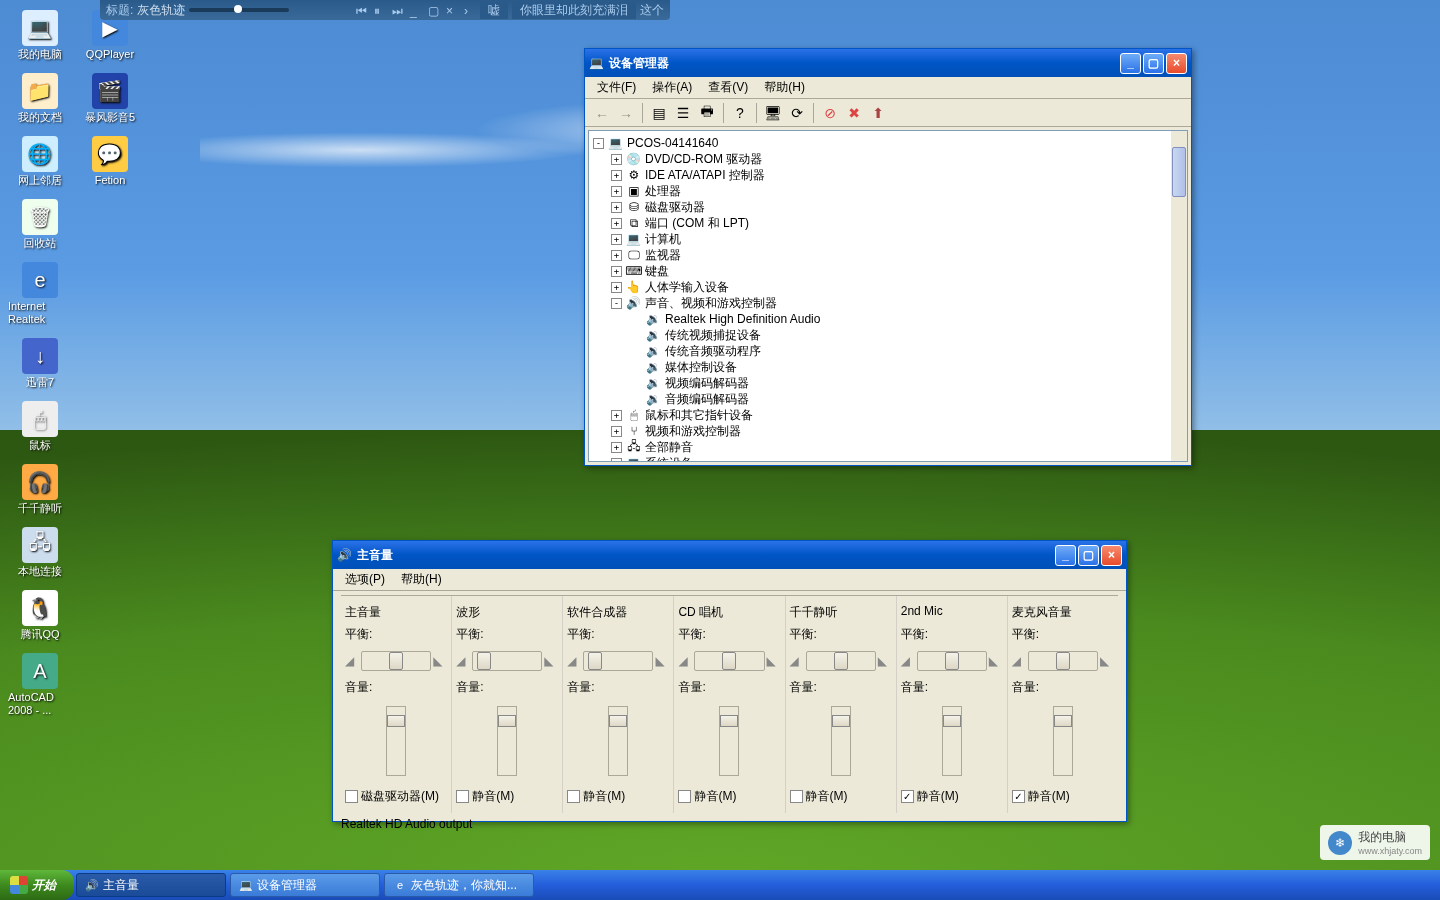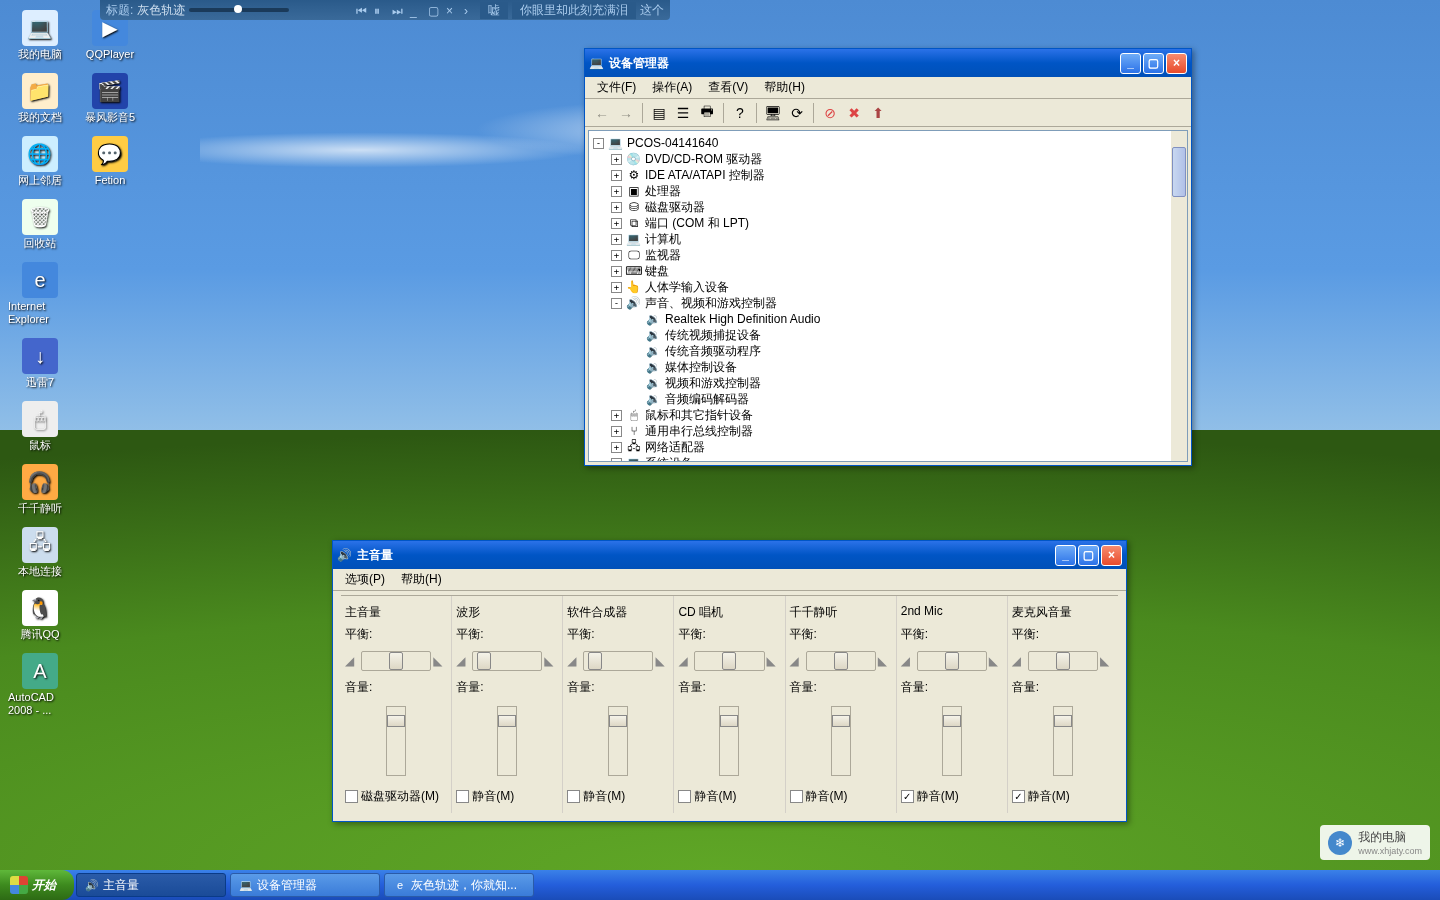--- a/index.html
+++ b/index.html
@@ -90,21 +90,21 @@
       <div class="dicon">
         <div class="dicon-img" style="background:#cceeff">🌐</div>
         <span>网上邻居</span>
       </div>
       <div class="dicon">
         <div class="dicon-img" style="background:#eeffee">🗑</div>
         <span>回收站</span>
       </div>
       <div class="dicon">
         <div class="dicon-img" style="background:#4488dd">e</div>
-        <span>Internet Explorer</span>
+        <span>Internet Realtek</span>
       </div>
       <div class="dicon">
         <div class="dicon-img" style="background:#4466cc">↓</div>
         <span>迅雷7</span>
       </div>
       <div class="dicon">
         <div class="dicon-img" style="background:#eeeeee">🖱</div>
         <span>鼠标</span>
       </div>
       <div class="dicon">
@@ -263,41 +263,41 @@
             <span>传统音频驱动程序</span>
           </div>
           <div class="tree-item ind2">
             <span class="exp blank"></span>
             <span class="ticon">🔉</span>
             <span>媒体控制设备</span>
           </div>
           <div class="tree-item ind2">
             <span class="exp blank"></span>
             <span class="ticon">🔉</span>
-            <span>视频和游戏控制器</span>
+            <span>视频编码解码器</span>
           </div>
           <div class="tree-item ind2">
             <span class="exp blank"></span>
             <span class="ticon">🔉</span>
             <span>音频编码解码器</span>
           </div>
           <div class="tree-item ind1">
             <span class="exp ">+</span>
             <span class="ticon">🖱</span>
             <span>鼠标和其它指针设备</span>
           </div>
           <div class="tree-item ind1">
             <span class="exp ">+</span>
             <span class="ticon">⑂</span>
-            <span>通用串行总线控制器</span>
+            <span>视频和游戏控制器</span>
           </div>
           <div class="tree-item ind1">
             <span class="exp ">+</span>
             <span class="ticon">🖧</span>
-            <span>网络适配器</span>
+            <span>全部静音</span>
           </div>
           <div class="tree-item ind1">
             <span class="exp ">+</span>
             <span class="ticon">💻</span>
             <span>系统设备</span>
           </div>
         </div>
     <div class="scrollbar-v">
           <div class="scroll-thumb"></div>
         </div>
@@ -462,20 +462,21 @@
                 <div class="vthumb"></div>
               </div>
             </div>
             <div class="mute-row">
               <span class="chk">✓</span>
               <span>静音(M)</span>
             </div>
           </div>
         </div>
   </div>
+  <div class="vol-footer">Realtek HD Audio output</div>
 </div>
 
 <div class="watermark">
   <div class="wm-ico">❄</div>
   <div>
     <div>我的电脑</div>
     <div class="wm-sub">www.xhjaty.com</div>
   </div>
 </div>
 

